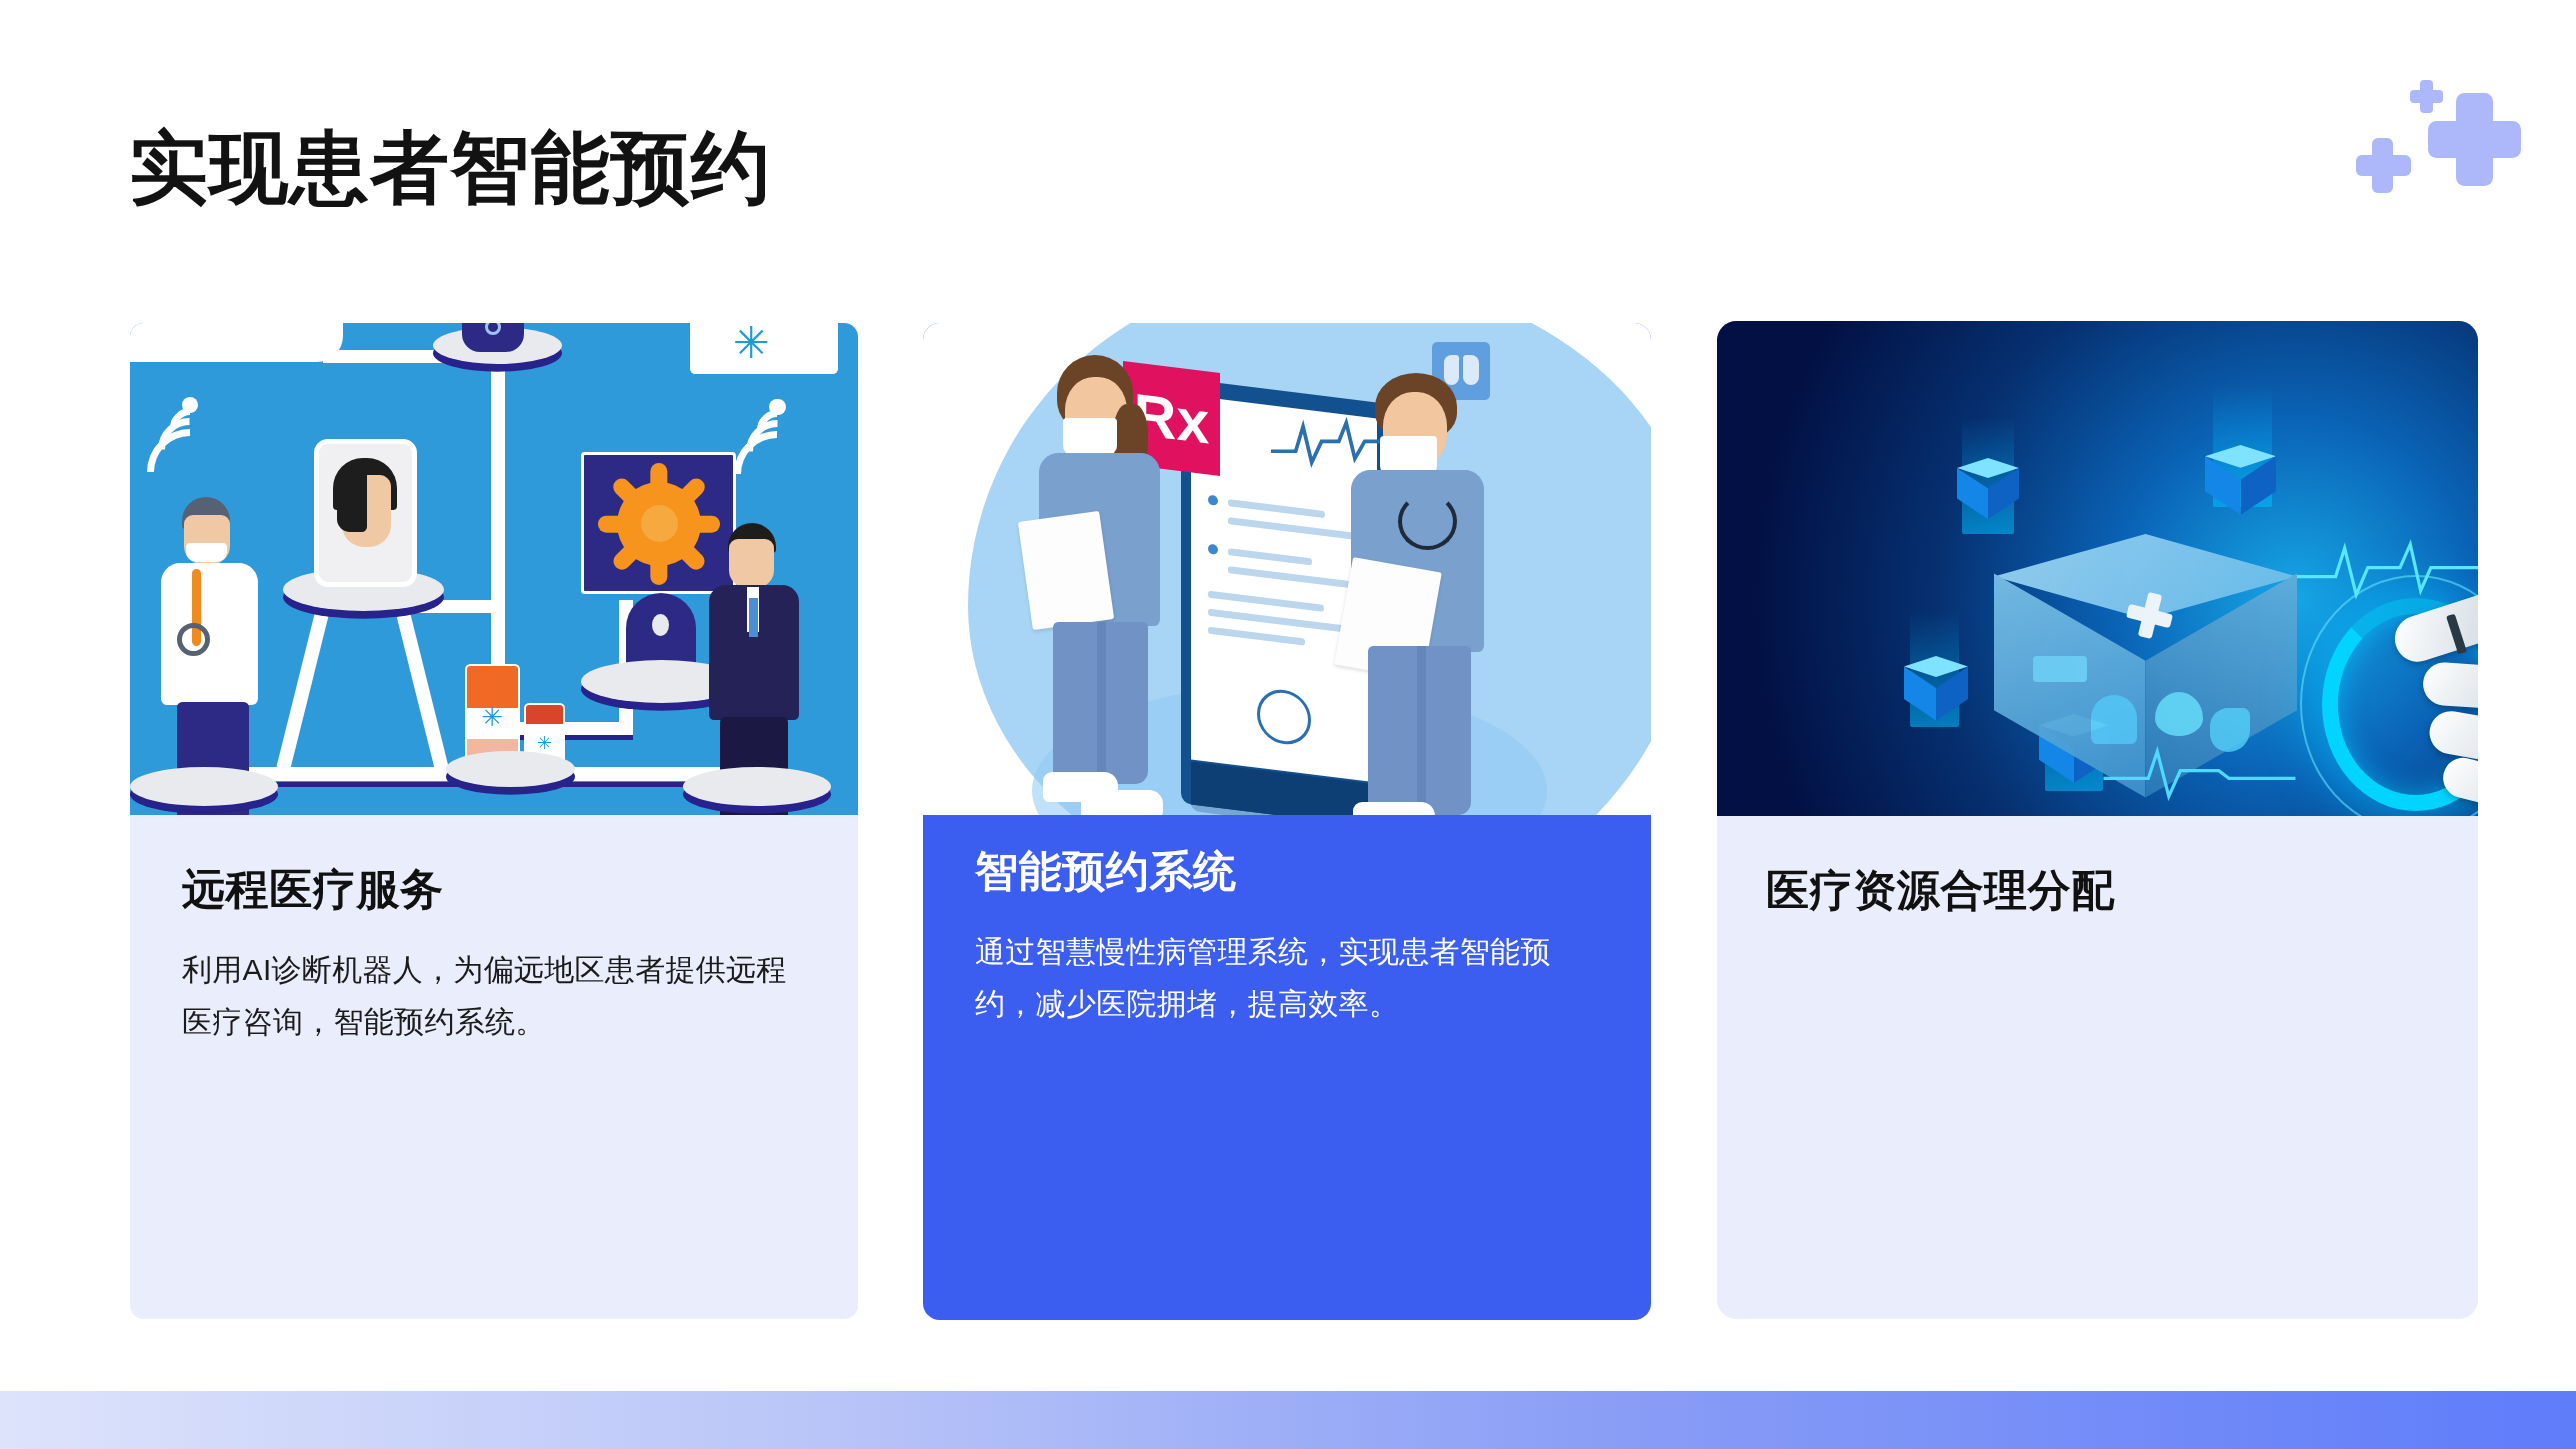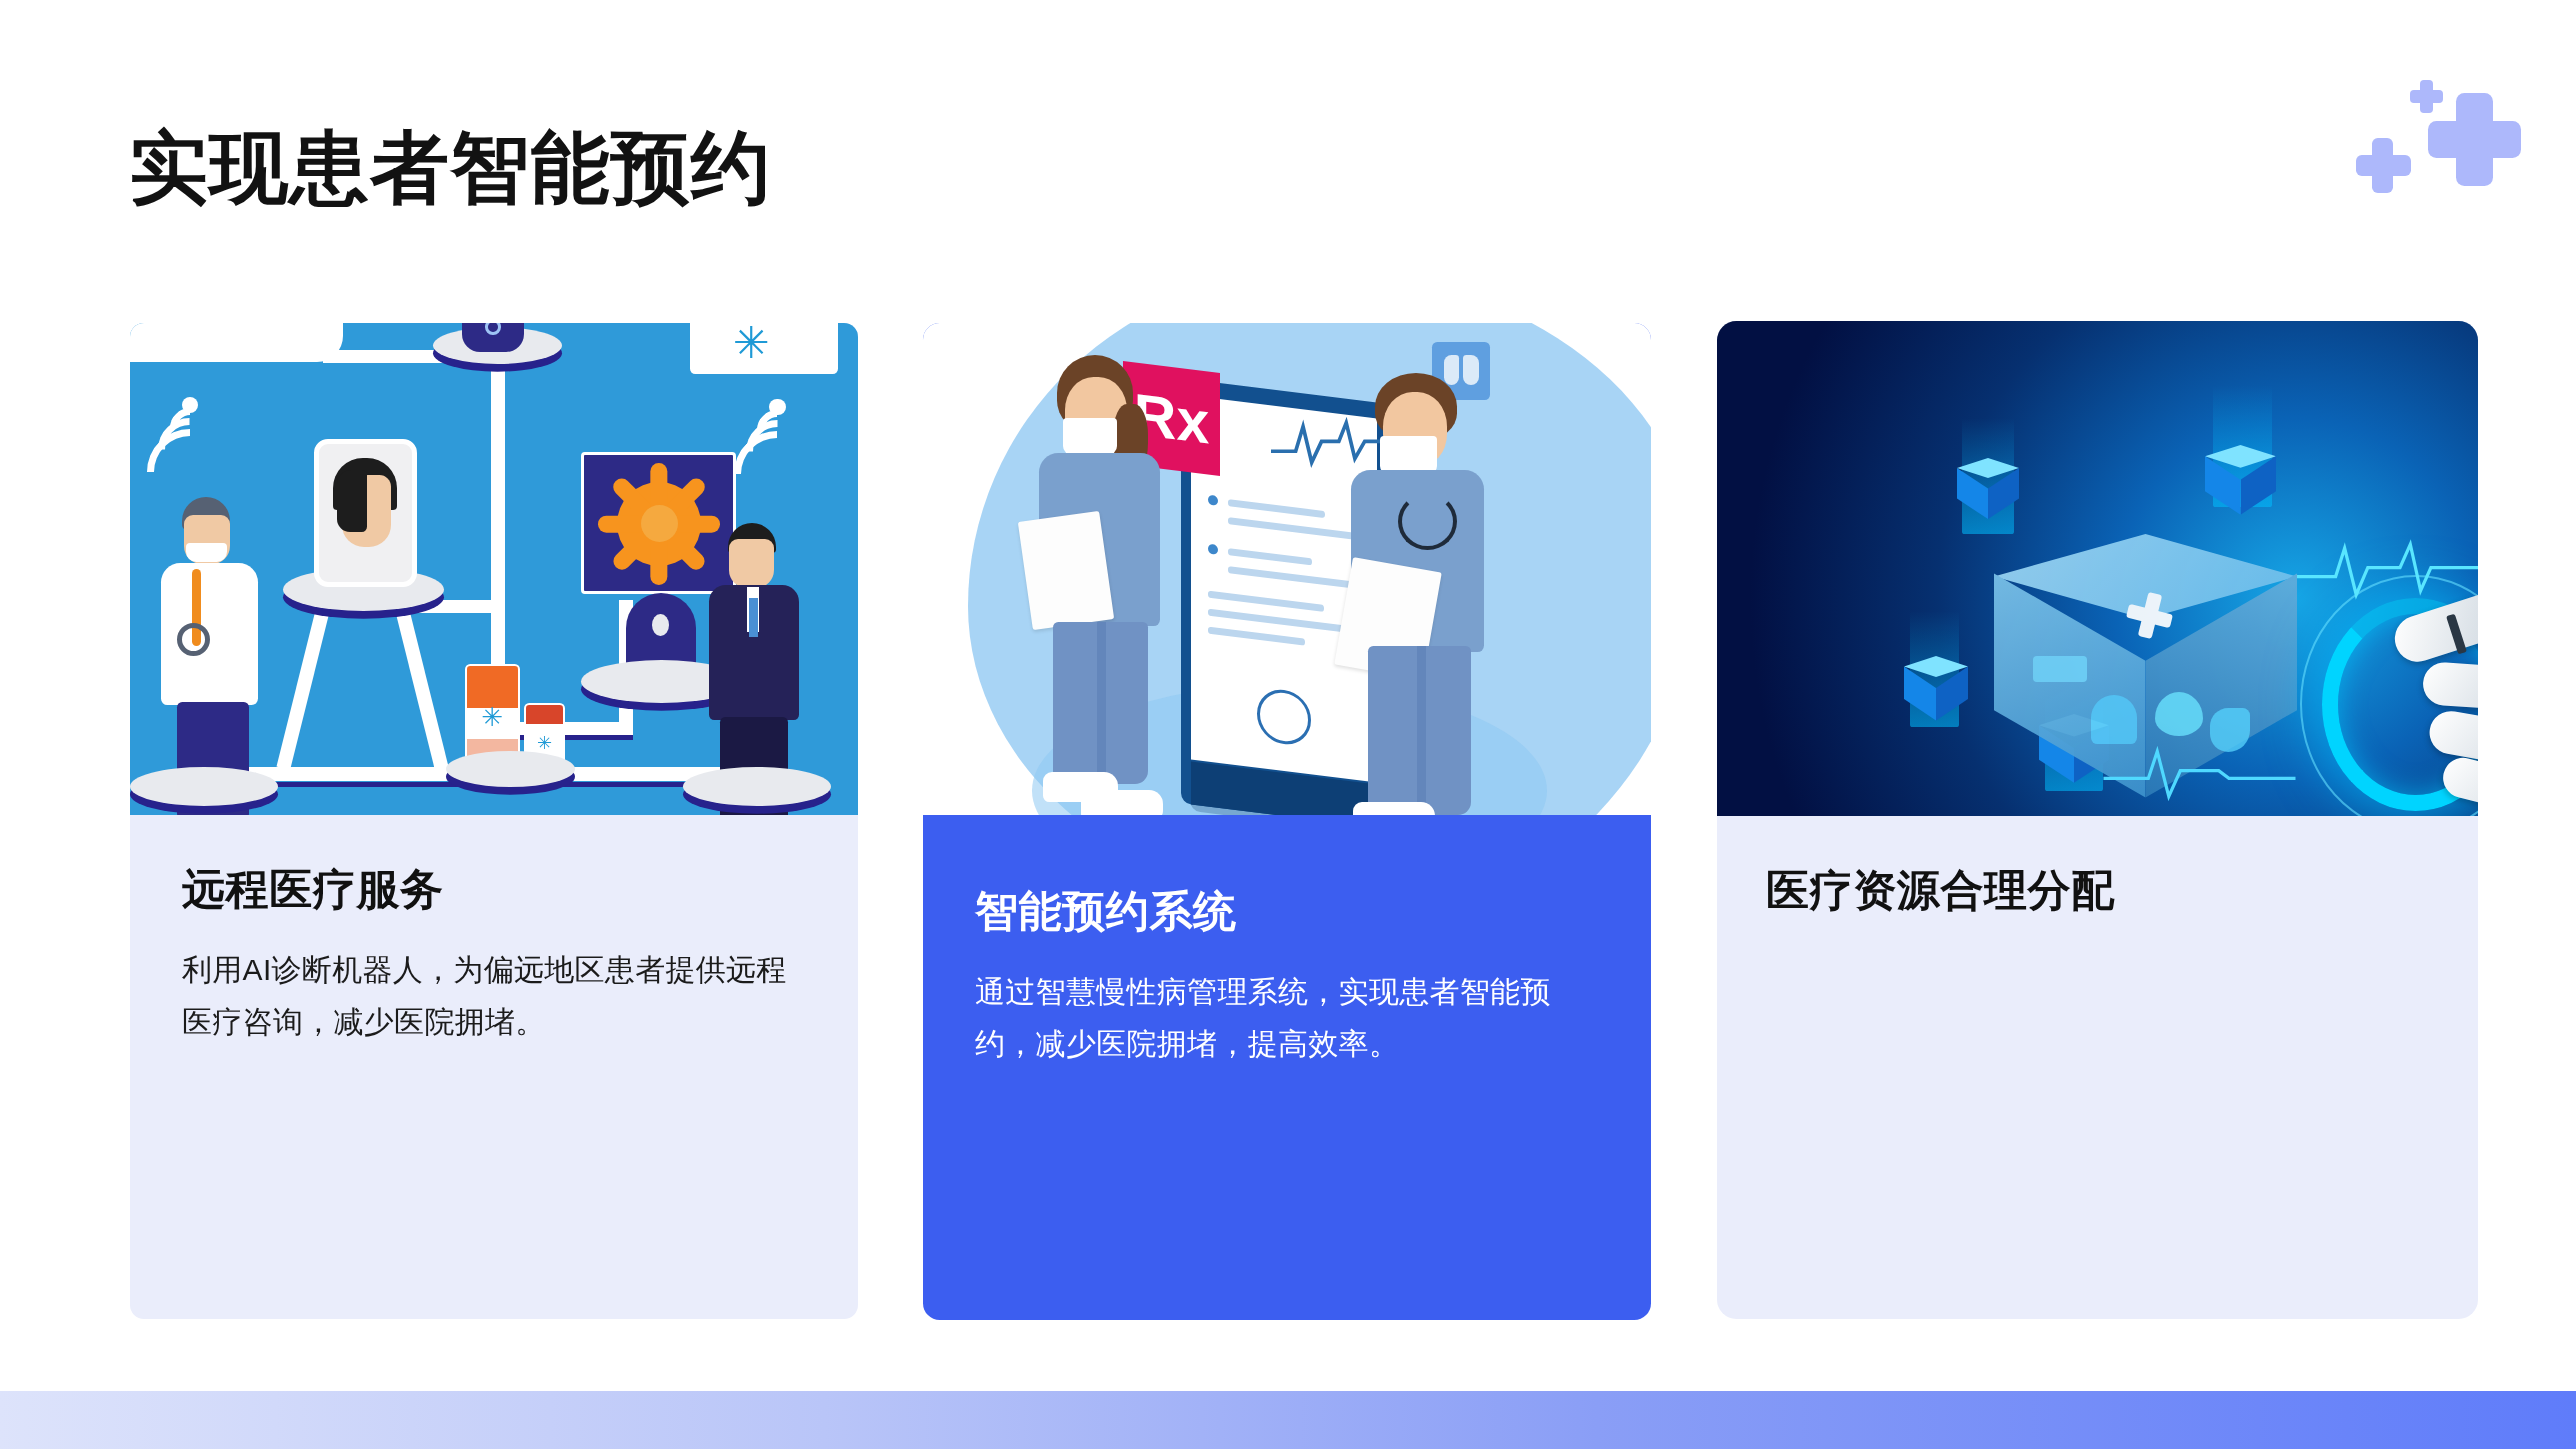--- a/index.html
+++ b/index.html
@@ -37,21 +37,21 @@
     position:absolute; overflow:hidden; border-radius:14px;
     display:flex; flex-direction:column;
   }
   .card-1 { left:130px;  top:323px; width:728px; height:996px; background:#eaedfb; }
   .card-2 { left:923px; top:323px; width:728px; height:997px; background:#3c5ef0; border-radius:16.7px; }
   .card-3 { left:1717px; top:321px; width:761px; height:998px; background:#eaedfb; border-radius:19.3px; }
 
   .card-media { position:relative; width:100%; height:492px; overflow:hidden; flex:none; }
   .card-3 .card-media { height:495px; }
   .card-body { flex:1; padding:50px 52px 0 52px; }
-  .card-2 .card-body { padding:72px 52px 0 52px; }
+  .card-2 .card-body { padding:32px 52px 0 52px; }
   .card-title { font-size:43px; font-weight:700; color:#111; line-height:1.15; letter-spacing:0.6px; }
   .card-desc  { margin-top:30px; font-size:30px; line-height:1.72; color:#1b1b1b; letter-spacing:0.3px; }
   .card-2 .card-title, .card-2 .card-desc { color:#ffffff; }
   .card-3 .card-body { padding-left:49px; padding-right:45px; }
 
   
   .illus1 { position:absolute; inset:0; background:#2f9ad9; }
   .illus1 .topnotch { position:absolute; left:0; top:0; width:213px; height:39px; background:#fff; border-bottom-right-radius:26px; }
   .illus1 .line { position:absolute; background:#ffffff; }
   .illus1 .line.dk { background:#27228c; }
@@ -239,21 +239,21 @@
         <div style="position:absolute;left:50px;top:64px;width:11.6px;height:45px;background:#fff;"></div>
         <div style="position:absolute;left:52px;top:75px;width:9px;height:39px;background:#4a8fd4;"></div>
         <div style="position:absolute;left:23px;top:194px;width:68px;height:108px;background:#1b1944;border-radius:5.2px 5.2px 7.7px 7.7px;"></div>
 
       </div>
       <div class="pedestal" style="left:553px;top:444px;width:148px;height:39px;"></div>
     </div>
   </div>
   <div class="card-body">
     <div class="card-title">远程医疗服务</div>
-    <div class="card-desc">利用AI诊断机器人，为偏远地区患者提供远程医疗咨询，减少医院拥堵。</div>
+    <div class="card-desc">利用AI诊断机器人，为偏远地区患者提供远程医疗咨询，智能预约系统。</div>
   </div>
 </div>
 
 <div class="card card-2">
   <div class="card-media">
     <div class="illus2">
       <div class="blob"></div>
       <div class="blob2"></div>
 
       <div style="position:absolute;left:509px;top:19.3px;width:58px;height:58px;background:#5f9fe0;border-radius:5.2px;">

